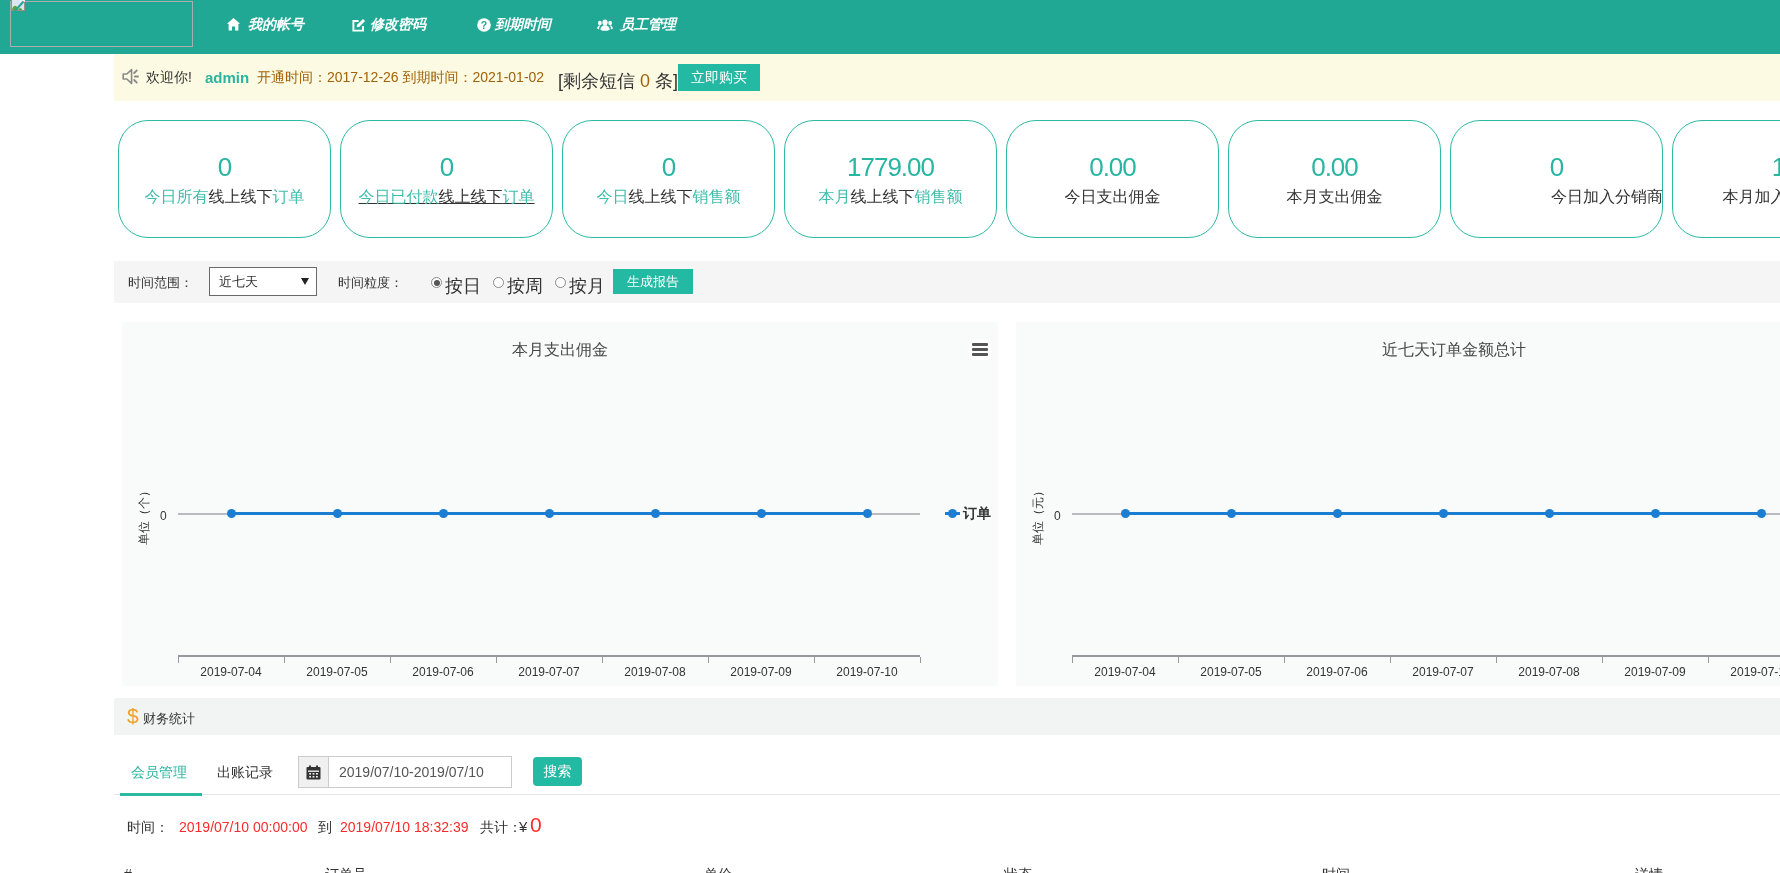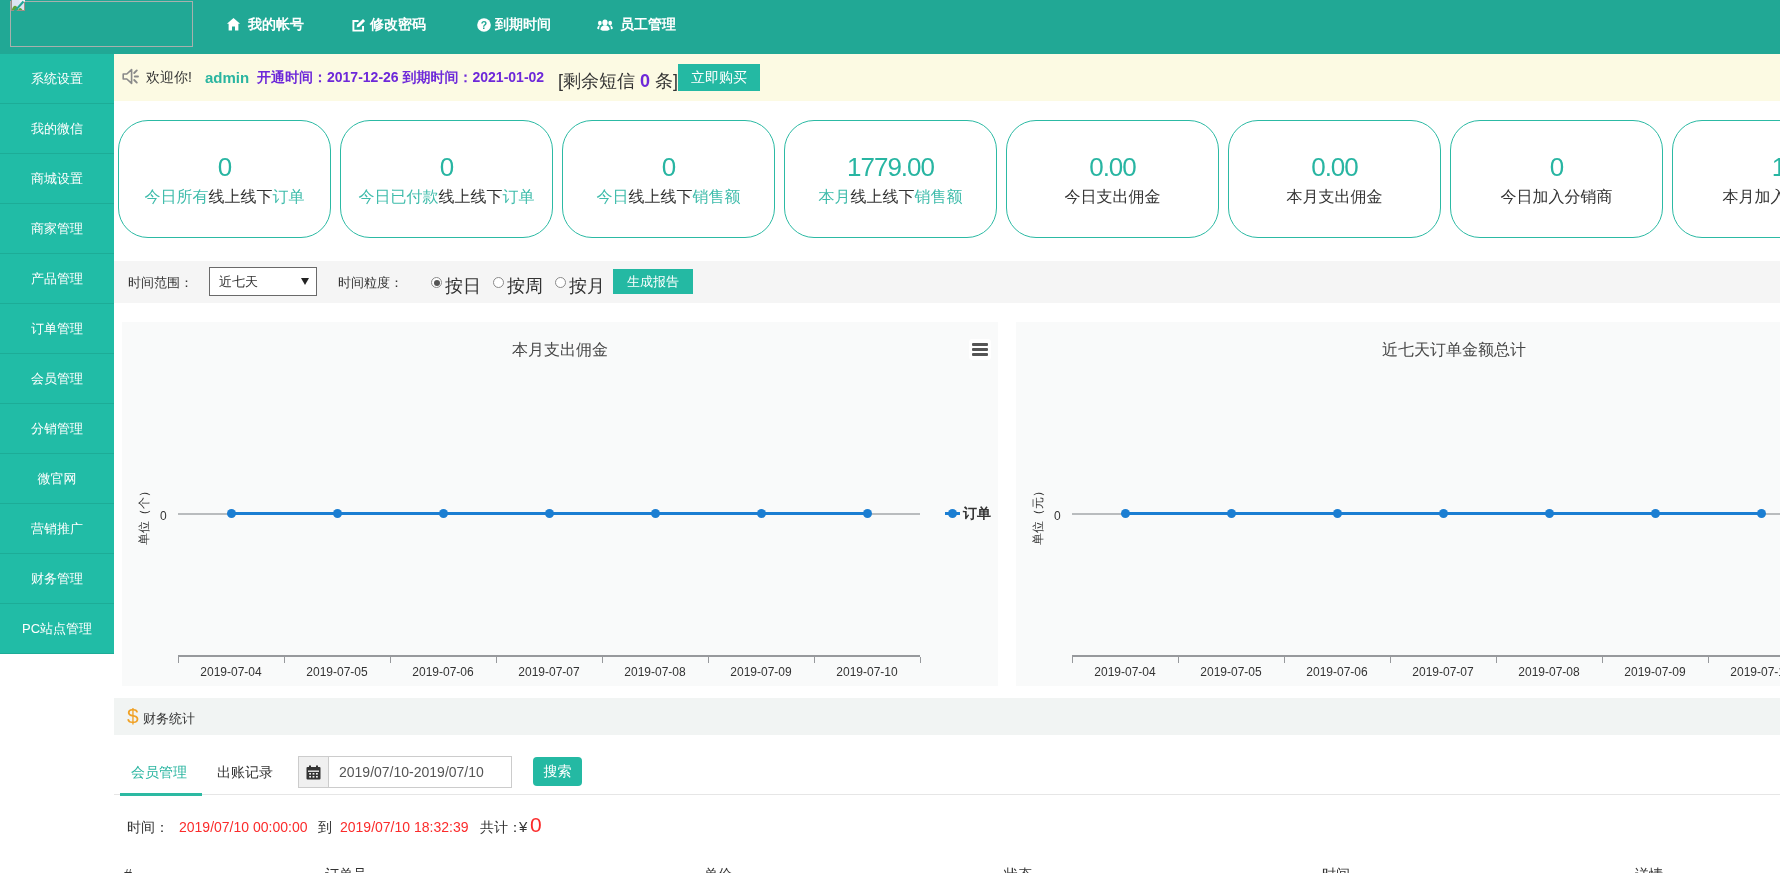--- a/index.html
+++ b/index.html
@@ -5,30 +5,30 @@
   * { margin:0; padding:0; box-sizing:border-box; }
   html,body { width:1780px; height:873px; overflow:hidden; background:#fff; }
   body { font-family:"Liberation Sans", sans-serif; }
   #page { position:relative; width:1780px; height:873px; overflow:hidden; background:#fff; }
   .abs { position:absolute; }
   .teal { color:#2ab5a0; }
 
   
   #nav { left:0; top:0; width:1780px; height:54px; background:#21a895; }
   #logobox { left:10px; top:1px; width:183px; height:46px; border:1px solid #a7b0ad; }
-  .navitem { top:0; height:48px; line-height:48px; color:#fff; font-size:14px; font-weight:bold; }
+  .navitem { top:0; height:48px; line-height:48px; color:#fff; font-size:14px; font-weight:bold;font-style:italic; }
   .navico { top:16px; }
 
   
   #side { left:0; top:54px; width:114px; height:600px; background:#21bca6; }
   .sideitem { width:114px; height:50px; line-height:49px; text-align:center; color:#fff; font-size:13px; border-bottom:1px solid #1dac97; }
 
   
   #welcome { left:114px; top:54px; width:1666px; height:47px; background:#fcfae3; }
-  .red1 { color:#6d28d9;font-weight:bold; }
+  .red1 { color:#a16207; }
   .red2 { color:#fb2b2b; }
 
   
   .card { top:120px; width:213px; height:118px; border:1px solid #2cbaa4; border-radius:30px; background:#fff; }
   .cardnum { top:154px; width:213px; text-align:center; font-size:26px; line-height:1; color:#28b5a2; letter-spacing:-1px; }
   .cardlab { top:187px; width:213px; text-align:center; font-size:16px; color:#333; }
   .cardlab .t { color:#3fbcab; }
 
   
   #filter { left:114px; top:261px; width:1666px; height:42px; background:#f5f5f5; }
@@ -86,68 +86,54 @@
   <svg class="abs navico" style="left:597px;top:18px;" width="16" height="14" viewBox="0 0 19 16">
     <ellipse cx="9.5" cy="5" rx="3.1" ry="3.6" fill="#fff"></ellipse>
     <path d="M4 13.5 c0-3.3 2.4-5.2 5.5-5.2 s5.5 1.9 5.5 5.2 q-2.6 1.4-5.5 1.4 t-5.5-1.4 z" fill="#fff"></path>
     <ellipse cx="3.4" cy="5.6" rx="2.2" ry="2.7" fill="#fff"></ellipse>
     <path d="M0.2 12.6 c0.1-2.6 1.6-4 3.6-4.2 q-1.4 2-1.3 4.8 q-1.3-0.2-2.3-0.6 z" fill="#fff"></path>
     <ellipse cx="15.6" cy="5.6" rx="2.2" ry="2.7" fill="#fff"></ellipse>
     <path d="M18.8 12.6 c-0.1-2.6-1.6-4-3.6-4.2 q1.4 2 1.3 4.8 q1.3-0.2 2.3-0.6 z" fill="#fff"></path>
   </svg>
   <div class="abs navitem" style="left:620px;">员工管理</div>
 
-  <div class="abs" id="side">
-    <div class="sideitem">系统设置</div>
-    <div class="sideitem">我的微信</div>
-    <div class="sideitem">商城设置</div>
-    <div class="sideitem">商家管理</div>
-    <div class="sideitem">产品管理</div>
-    <div class="sideitem">订单管理</div>
-    <div class="sideitem">会员管理</div>
-    <div class="sideitem">分销管理</div>
-    <div class="sideitem">微官网</div>
-    <div class="sideitem">营销推广</div>
-    <div class="sideitem">财务管理</div>
-    <div class="sideitem">PC站点管理</div>
-  </div>
 
   <div class="abs" id="welcome"></div>
   <svg class="abs" style="left:122px;top:68px;" width="17" height="17" viewBox="0 0 17 17">
     <path d="M1.2 6 H4.8 L9.6 1.6 V15.4 L4.8 11 H1.2 Z" fill="none" stroke="#8a8a8a" stroke-width="1.6" stroke-linejoin="round"></path>
     <path d="M12.2 5 L14.8 2.4 M12.8 8.5 H16 M12.2 12 L14.8 14.6" stroke="#8a8a8a" stroke-width="1.9" fill="none" stroke-linecap="round"></path>
   </svg>
   <div class="abs" style="left:146px;top:69px;font-size:14px;color:#333;">欢迎你!</div>
   <div class="abs teal" style="left:205px;top:69px;font-size:15px;font-weight:bold;">admin</div>
   <div class="abs red1" style="left:257px;top:69px;font-size:14px;">开通时间：2017-12-26 到期时间：2021-01-02</div>
   <div class="abs" style="left:558px;top:69px;font-size:18px;color:#333;">[剩余短信 <span class="red1">0</span> 条]</div>
   <div class="abs btn" style="left:678px;top:64px;width:82px;height:27px;line-height:27px;font-size:14px;">立即购买</div>
 
   <div id="cards">
       <div class="abs card" style="left:118px;"></div>
       <div class="abs cardnum" style="left:118px;">0</div>
       <div class="abs cardlab" style="left:118px;"><span class="t">今日所有</span><span>线上线下</span><span class="t">订单</span></div>
       <div class="abs card" style="left:340px;"></div>
       <div class="abs cardnum" style="left:340px;">0</div>
-      <div class="abs cardlab" style="left:340px;"><span class="t">今日已付款</span><span>线上线下</span><span class="t">订单</span></div>
+      <div class="abs cardlab" style="left:340px;text-decoration:underline;"><span class="t">今日已付款</span><span>线上线下</span><span class="t">订单</span></div>
       <div class="abs card" style="left:562px;"></div>
       <div class="abs cardnum" style="left:562px;">0</div>
       <div class="abs cardlab" style="left:562px;"><span class="t">今日</span><span>线上线下</span><span class="t">销售额</span></div>
       <div class="abs card" style="left:784px;"></div>
       <div class="abs cardnum" style="left:784px;">1779.00</div>
       <div class="abs cardlab" style="left:784px;"><span class="t">本月</span><span>线上线下</span><span class="t">销售额</span></div>
       <div class="abs card" style="left:1006px;"></div>
       <div class="abs cardnum" style="left:1006px;">0.00</div>
       <div class="abs cardlab" style="left:1006px;"><span>今日支出佣金</span></div>
       <div class="abs card" style="left:1228px;"></div>
       <div class="abs cardnum" style="left:1228px;">0.00</div>
       <div class="abs cardlab" style="left:1228px;"><span>本月支出佣金</span></div>
       <div class="abs card" style="left:1450px;"></div>
       <div class="abs cardnum" style="left:1450px;">0</div>
-      <div class="abs cardlab" style="left:1450px;"><span>今日加入分销商</span></div>
+      <div class="abs cardlab" style="left:1450px;text-align:right;"><span>今日加入分销商</span></div>
       <div class="abs card" style="left:1672px;"></div>
       <div class="abs cardnum" style="left:1672px;">1</div>
       <div class="abs cardlab" style="left:1672px;"><span>本月加入分销商</span></div>
     </div>
 
   <div class="abs" id="filter"></div>
   <div class="abs flabel" style="left:128px;">时间范围：</div>
   <div class="abs" id="sel">近七天<span class="arr"></span></div>
   <div class="abs flabel" style="left:338px;">时间粒度：</div>
   <div class="abs radio on" style="left:431px;"></div>

